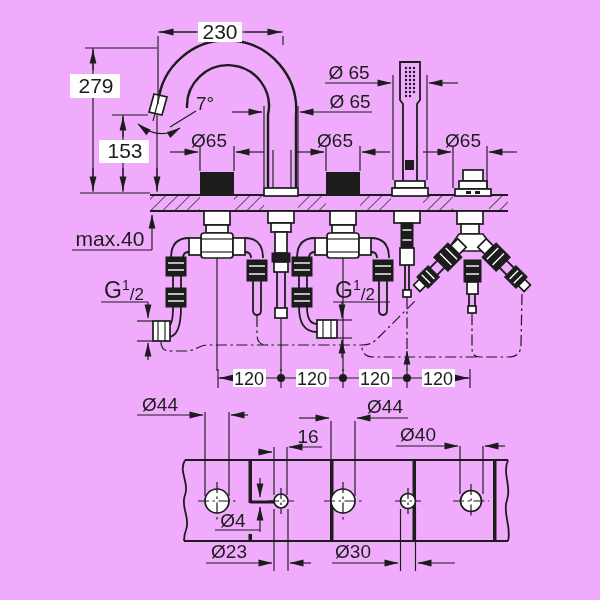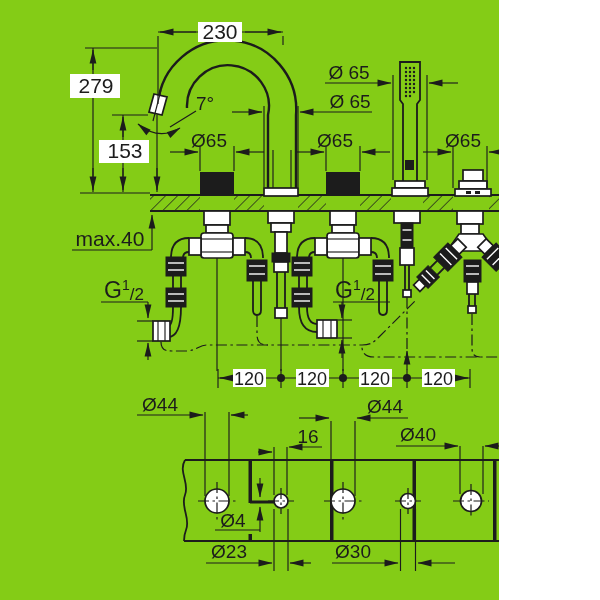--- a/index.html
+++ b/index.html
@@ -1,16 +1,16 @@
 <!DOCTYPE html>
 <html><head>
 <meta charset="utf-8">
 <style>
   html,body{margin:0;padding:0;background:#fff;}
-  .stage{width:499px;height:600px;position:relative;background:#84cc16;overflow:hidden;}
+  .stage{width:600px;height:600px;position:relative;background:#f0abfc;overflow:hidden;}
   svg{display:block;}
   .t{font-family:"Liberation Sans","DejaVu Sans",sans-serif;fill:#1c1c1c;}
   .big{font-size:21px;}
   .med{font-size:19px;}
   .sm{font-size:18px;}
   .ln{stroke:#1c1c1c;stroke-width:1.8;fill:none;}
   .fat{stroke:#1c1c1c;stroke-width:2.4;fill:none;}
   .thin{stroke:#1c1c1c;stroke-width:1.15;fill:none;}
   .dd{stroke:#1c1c1c;stroke-width:1.2;fill:none;stroke-dasharray:11 3.5 2.5 3.5;}
   .wht{fill:#ffffff;stroke:#1c1c1c;stroke-width:1.7;}

